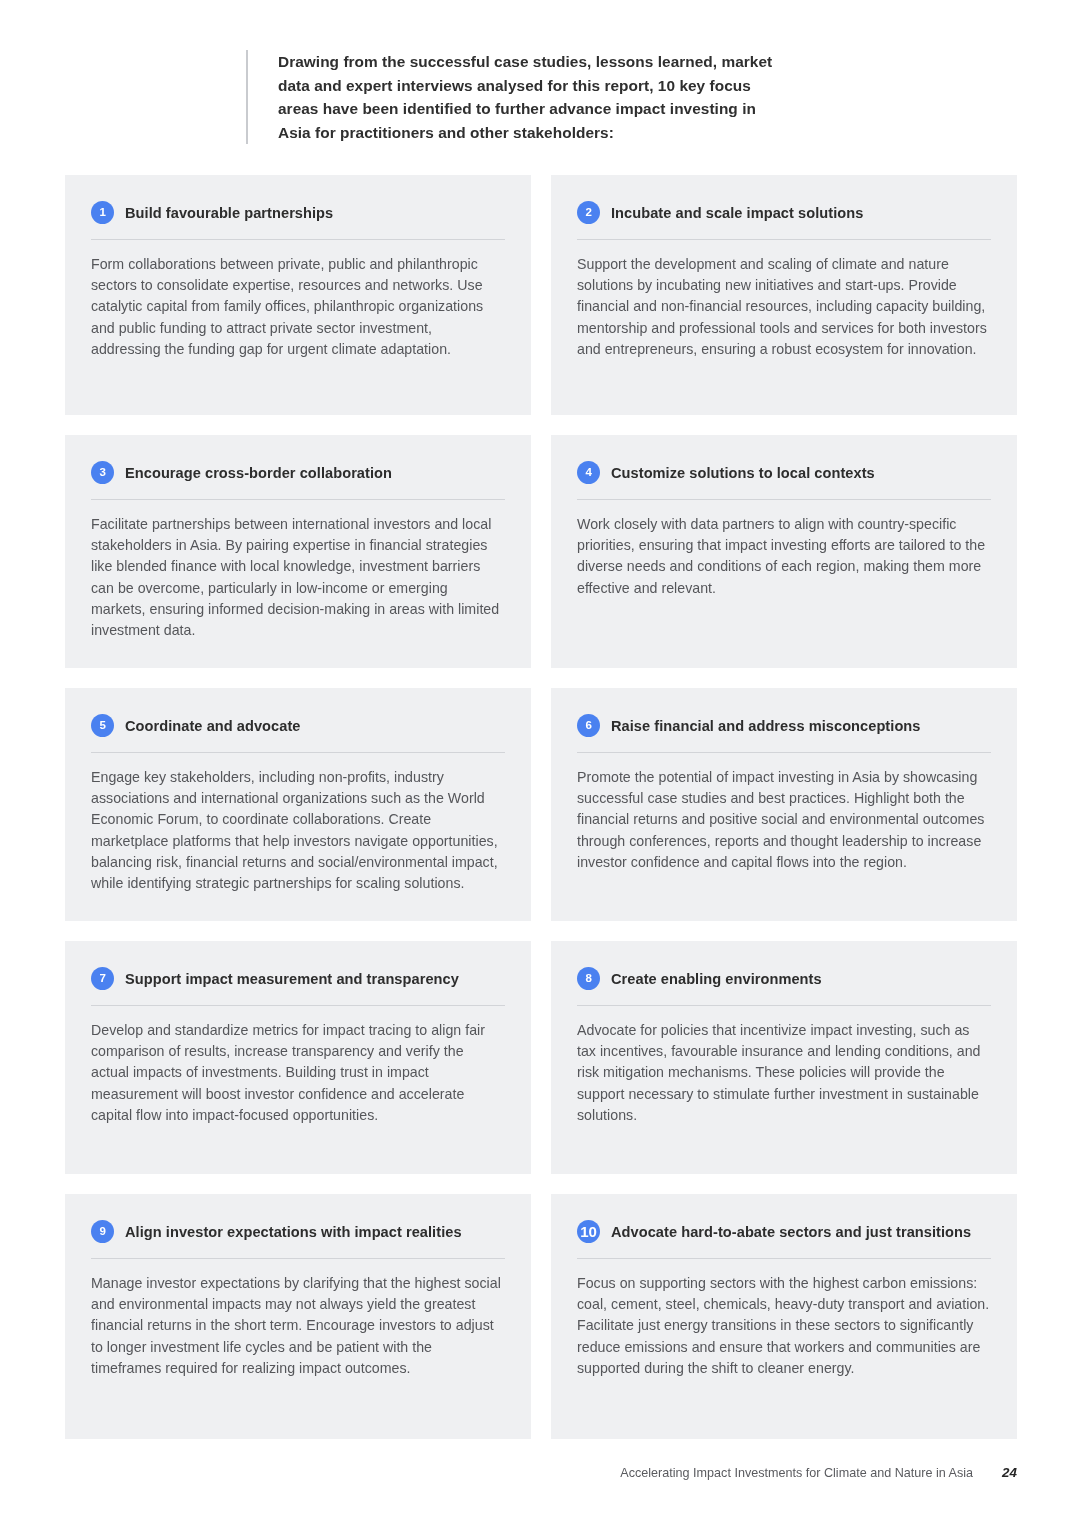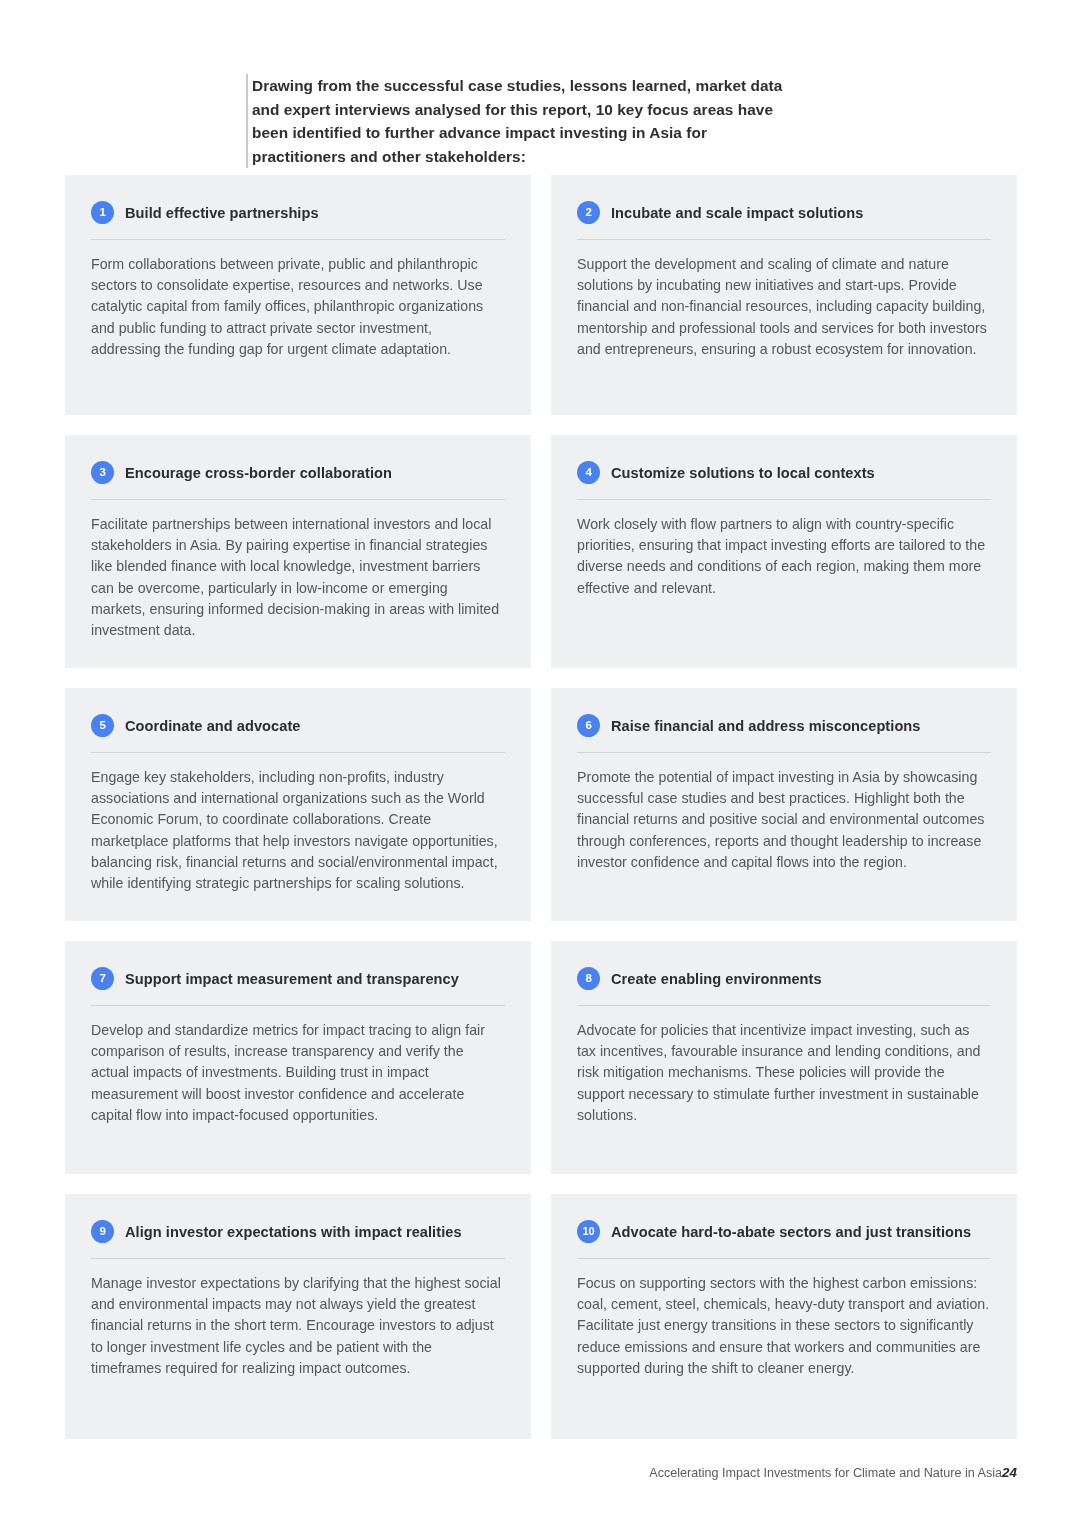--- a/index.html
+++ b/index.html
@@ -16,23 +16,22 @@
     position: relative;
     overflow: hidden;
   }
 
   
   .intro-wrap {
     position: absolute;
     left: 246px;
     top: 50px;
     width: 540px;
-    padding-left: 4px;
+    padding-left: 30px;
     border-left: 2px solid #c9cbcf;
-    margin-top: 24px;
   }
 
   .intro-text {
     font-size: 15.4px;
     line-height: 23.5px;
     font-weight: 700;
     color: #2f2f2f;
     letter-spacing: 0.05px;
   }
 
@@ -77,21 +76,21 @@
     color: #ffffff;
     font-size: 11.5px;
     font-weight: 700;
     display: flex;
     align-items: center;
     justify-content: center;
     line-height: 1;
     letter-spacing: -0.2px;
   }
 
-  .badge.wide { font-size: 11px; }
+  .badge.wide { font-size: 15px; }
 
   .card-title {
     font-size: 14.6px;
     font-weight: 700;
     color: #2d2d2d;
     letter-spacing: 0.05px;
   }
 
   .divider {
     height: 1px;
@@ -107,21 +106,21 @@
     letter-spacing: 0.02px;
   }
 
   
   .footer {
     position: absolute;
     right: 63px;
     top: 1465px;
     display: flex;
     align-items: flex-end;
-    gap: 0;
+    gap: 29px;
   }
 
   .footer-title {
     font-size: 12.6px;
     color: #5a5b5f;
   }
 
   .footer-page {
     font-size: 13.4px;
     font-weight: 700;
@@ -134,21 +133,21 @@
 
 <div class="intro-wrap">
   <p class="intro-text">Drawing from the successful case studies, lessons learned, market data and expert interviews analysed for this report, 10 key focus areas have been identified to further advance impact investing in Asia for practitioners and other stakeholders:</p>
 </div>
 
 <div class="cards-grid">
 
   <div class="card row-1">
     <div class="card-head">
       <span class="badge">1</span>
-      <span class="card-title">Build effective partnerships</span>
+      <span class="card-title">Build favourable partnerships</span>
     </div>
     <div class="divider"></div>
     <p class="card-body">Form collaborations between private, public and philanthropic sectors to consolidate expertise, resources and networks. Use catalytic capital from family offices, philanthropic organizations and public funding to attract private sector investment, addressing the funding gap for urgent climate adaptation.</p>
   </div>
 
   <div class="card row-1">
     <div class="card-head">
       <span class="badge">2</span>
       <span class="card-title">Incubate and scale impact solutions</span>
     </div>
@@ -164,21 +163,21 @@
     <div class="divider"></div>
     <p class="card-body">Facilitate partnerships between international investors and local stakeholders in Asia. By pairing expertise in financial strategies like blended finance with local knowledge, investment barriers can be overcome, particularly in low-income or emerging markets, ensuring informed decision-making in areas with limited investment data.</p>
   </div>
 
   <div class="card row-2">
     <div class="card-head">
       <span class="badge">4</span>
       <span class="card-title">Customize solutions to local contexts</span>
     </div>
     <div class="divider"></div>
-    <p class="card-body">Work closely with flow partners to align with country-specific priorities, ensuring that impact investing efforts are tailored to the diverse needs and conditions of each region, making them more effective and relevant.</p>
+    <p class="card-body">Work closely with data partners to align with country-specific priorities, ensuring that impact investing efforts are tailored to the diverse needs and conditions of each region, making them more effective and relevant.</p>
   </div>
 
   <div class="card row-3">
     <div class="card-head">
       <span class="badge">5</span>
       <span class="card-title">Coordinate and advocate</span>
     </div>
     <div class="divider"></div>
     <p class="card-body">Engage key stakeholders, including non-profits, industry associations and international organizations such as the World Economic Forum, to coordinate collaborations. Create marketplace platforms that help investors navigate opportunities, balancing risk, financial returns and social/environmental impact, while identifying strategic partnerships for scaling solutions.</p>
   </div>

